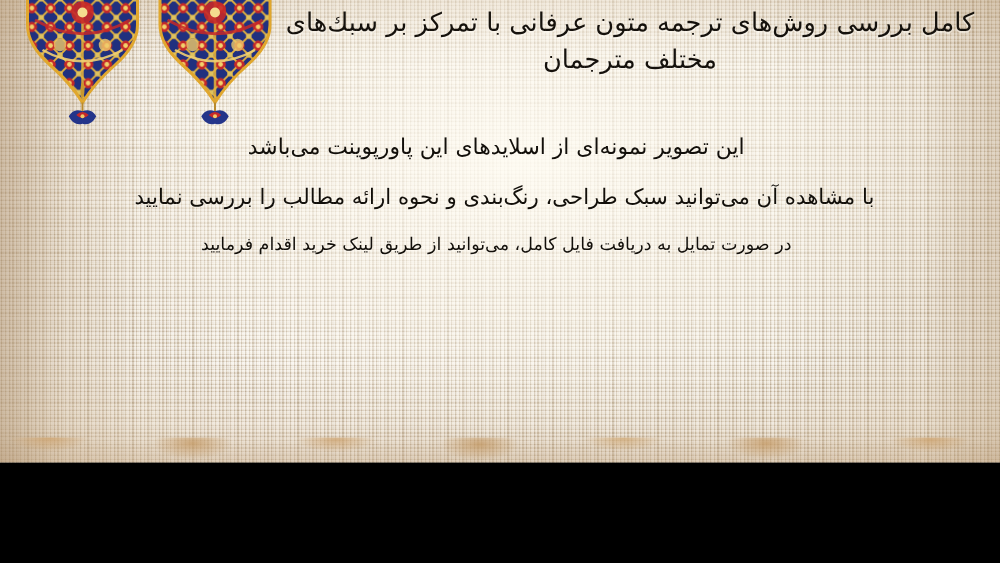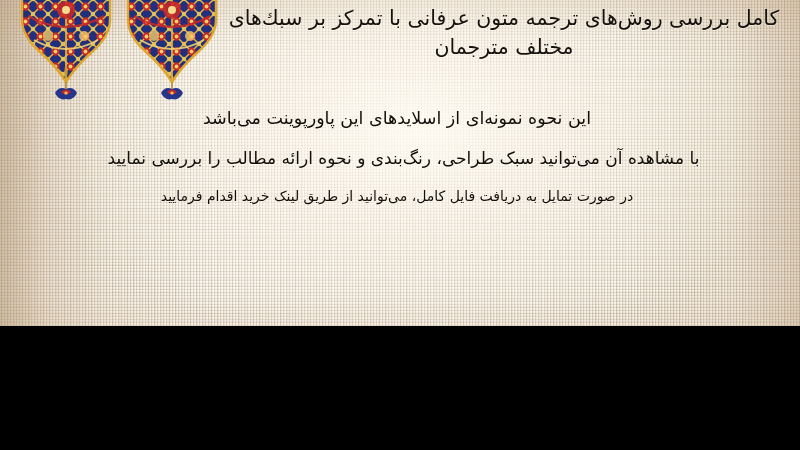--- a/index.html
+++ b/index.html
@@ -8,21 +8,21 @@
     padding: 0;
     background: #000;
   }
   body {
     font-family: "DejaVu Sans", sans-serif;
   }
 
   #slide {
     position: relative;
     width: 800px;
-    height: 326px;
+    height: 370px;
     overflow: hidden;
     background: #0a0705;
   }
 
   
   .canvas-sheet {
     position: absolute;
     left: 0;
     top: 0;
     width: 800px;
@@ -274,21 +274,21 @@
         <path d="M-11 -2 Q-7 -9 0 -6 Q7 -9 11 -2 Q7 6 0 4 Q-7 6 -11 -2 Z" fill="#24358a"></path>
         <path d="M-5 -3 Q0 -8 5 -3 Q0 2 -5 -3 Z" fill="#c62828"></path>
         <circle cx="0" cy="-2" r="1.6" fill="#efcb6a"></circle>
       </g>
     </svg>
   </div>
 
   <div class="slide-title">کامل بررسی روش‌های ترجمه متون عرفانی با تمرکز بر سبك‌های مختلف مترجمان</div>
 
   <div class="body-block">
-    <p class="body-line line-1">این نحوه نمونه‌ای از اسلایدهای این پاورپوینت می‌باشد</p>
+    <p class="body-line line-1">این تصویر نمونه‌ای از اسلایدهای این پاورپوینت می‌باشد</p>
     <p class="body-line line-2">با مشاهده آن می‌توانید سبک طراحی، رنگ‌بندی و نحوه ارائه مطالب را بررسی نمایید</p>
     <p class="body-line line-3">در صورت تمایل به دریافت فایل کامل، می‌توانید از طریق لینک خرید اقدام فرمایید</p>
   </div>
 
   <div class="fringe-band">
     <div class="fringe-rope"></div>
     <div id="tassels">
         <div class="tassel" style="left: -14px; transform: rotate(-3.84deg);">
           <div class="knot-a"></div>
           <div class="knot-b"></div>

